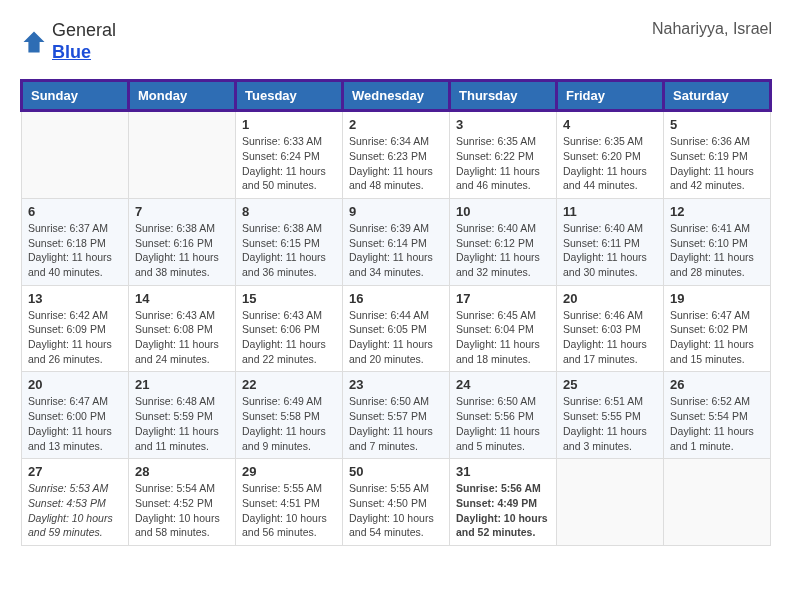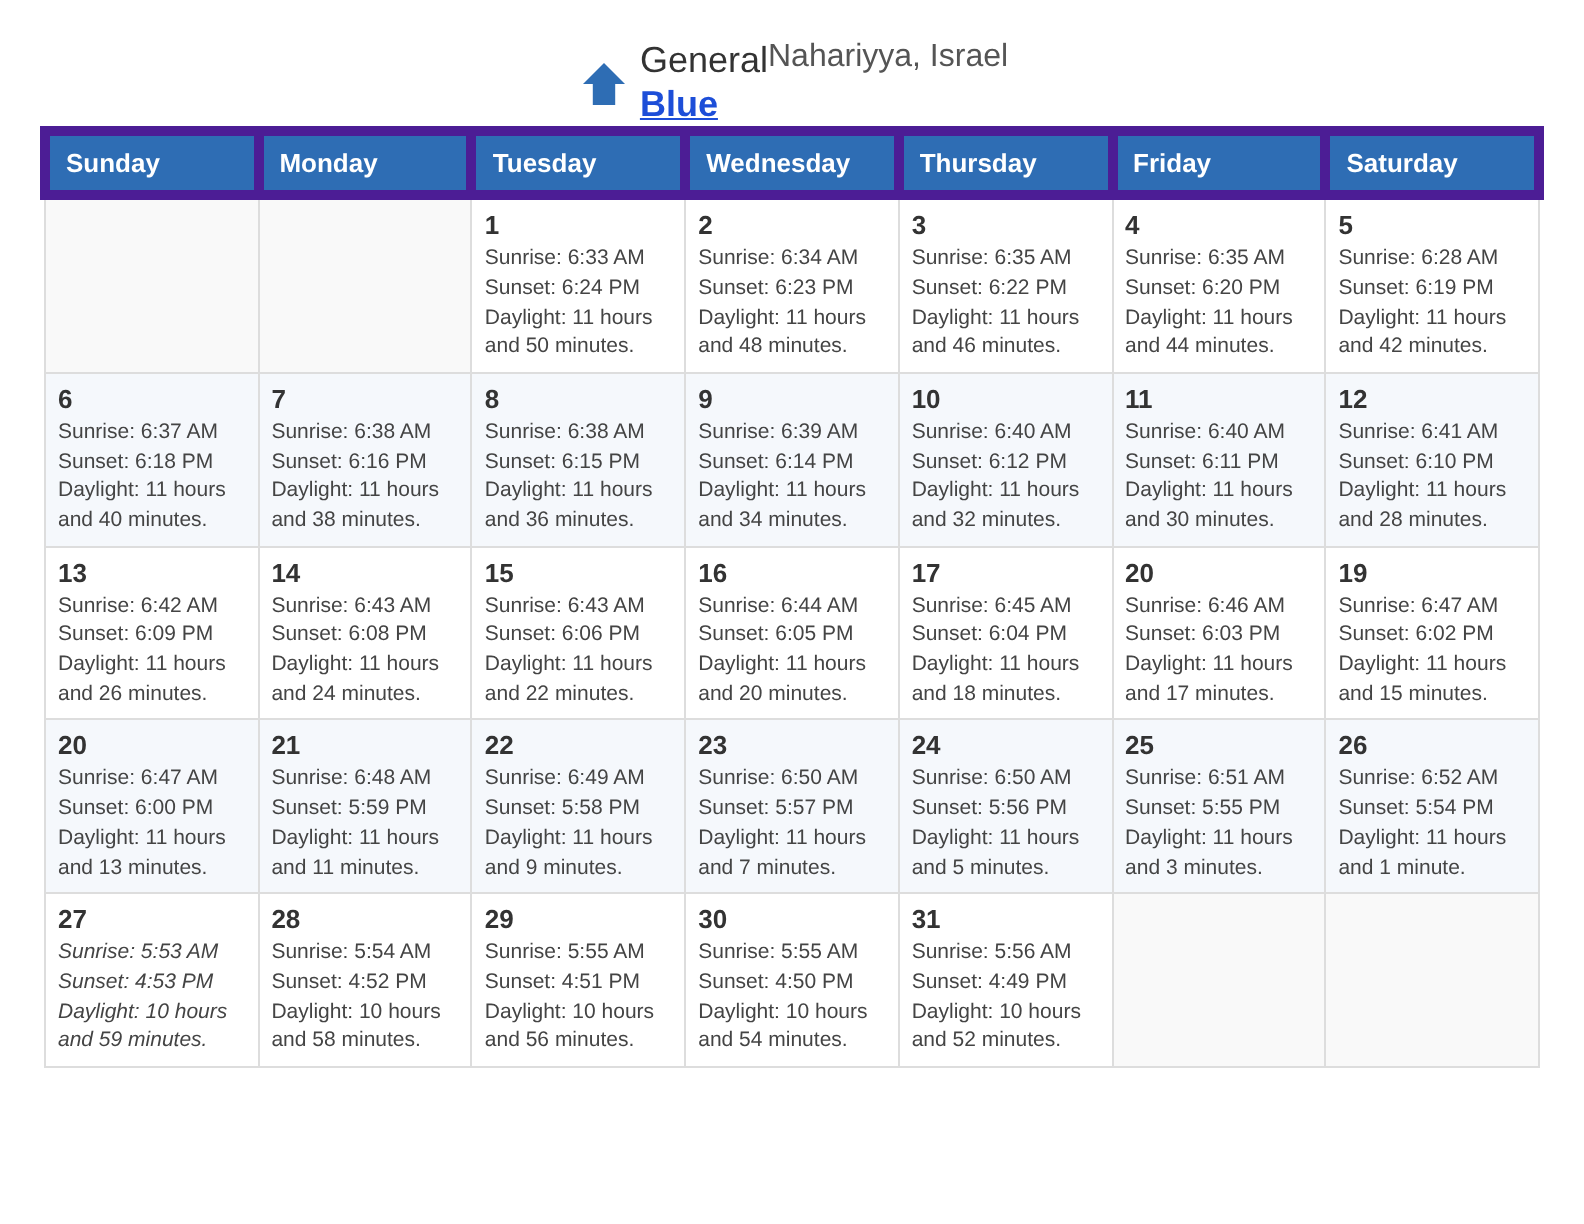--- a/index.html
+++ b/index.html
@@ -5,22 +5,23 @@
     * { box-sizing: border-box; margin: 0; padding: 0; }
     body {
       font-family: Arial, sans-serif;
       background: #fff;
       width: 792px;
       min-height: 612px;
       padding: 20px;
     }
     .header {
       display: flex;
-      justify-content: center;
+      justify-content: space-between;
       align-items: flex-start;
+      margin-bottom: 16px;
     }
     .logo {
       display: flex;
       align-items: center;
       gap: 4px;
     }
     .logo-text {
       font-size: 18px;
       line-height: 1.2;
     }
@@ -47,21 +48,21 @@
       border-collapse: collapse;
       border: 1px solid #ccc;
     }
     .calendar th {
       background-color: #2e6db4;
       color: #fff;
       text-align: left;
       padding: 6px 8px;
       font-size: 13px;
       font-weight: bold;
-      border: 5px solid #4c1d95;
+      border: 3px solid #4c1d95;
     }
     .calendar td {
       vertical-align: top;
       padding: 5px 6px;
       font-size: 10.5px;
       color: #333;
       border: 1px solid #ddd;
       width: calc(100% / 7);
       min-height: 80px;
     }
@@ -140,21 +141,21 @@
 Daylight: 11 hours and 46 minutes.</div>
         </td>
         <td>
           <span class="day-num">4</span>
           <div class="day-info" style="white-space: pre-line;">Sunrise: 6:35 AM
 Sunset: 6:20 PM
 Daylight: 11 hours and 44 minutes.</div>
         </td>
         <td>
           <span class="day-num">5</span>
-          <div class="day-info" style="white-space: pre-line;">Sunrise: 6:28 AM
+          <div class="day-info" style="white-space: pre-line;">Sunrise: 6:36 AM
 Sunset: 6:19 PM
 Daylight: 11 hours and 42 minutes.</div>
         </td>
       </tr>
       <tr>
         <td>
           <span class="day-num">6</span>
           <div class="day-info" style="white-space: pre-line;">Sunrise: 6:37 AM
 Sunset: 6:18 PM
 Daylight: 11 hours and 40 minutes.</div>
@@ -297,28 +298,28 @@
 Sunset: 4:52 PM
 Daylight: 10 hours and 58 minutes.</div>
         </td>
         <td>
           <span class="day-num">29</span>
           <div class="day-info" style="white-space: pre-line;">Sunrise: 5:55 AM
 Sunset: 4:51 PM
 Daylight: 10 hours and 56 minutes.</div>
         </td>
         <td>
-          <span class="day-num">30</span>
+          <span class="day-num">50</span>
           <div class="day-info" style="white-space: pre-line;">Sunrise: 5:55 AM
 Sunset: 4:50 PM
 Daylight: 10 hours and 54 minutes.</div>
         </td>
         <td>
           <span class="day-num">31</span>
-          <div class="day-info" style="white-space: pre-line;">Sunrise: 5:56 AM
+          <div class="day-info" style="white-space: pre-line; font-weight: bold;">Sunrise: 5:56 AM
 Sunset: 4:49 PM
 Daylight: 10 hours and 52 minutes.</div>
         </td>
         <td class="empty-cell"></td>
         <td class="empty-cell"></td>
       </tr>
     </tbody>
 </table>
 
 </body></html>

